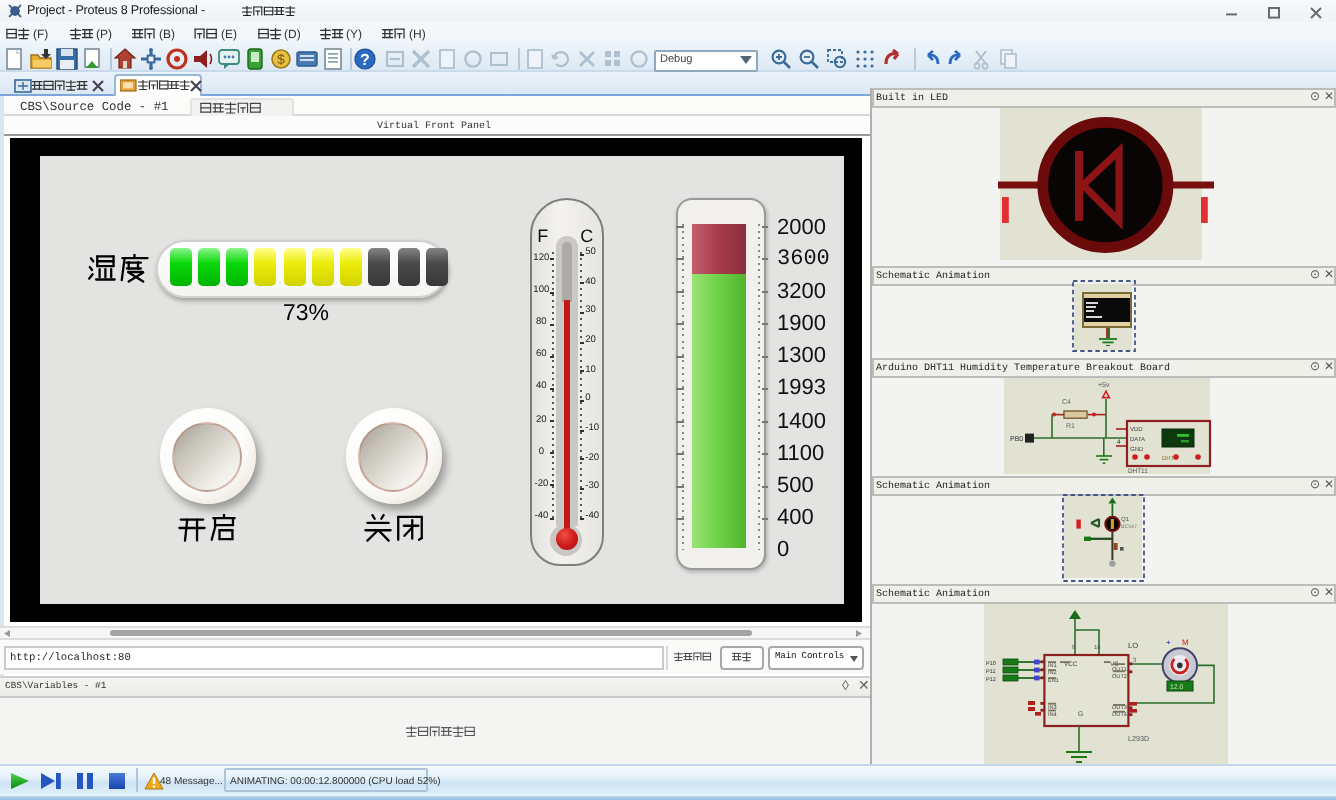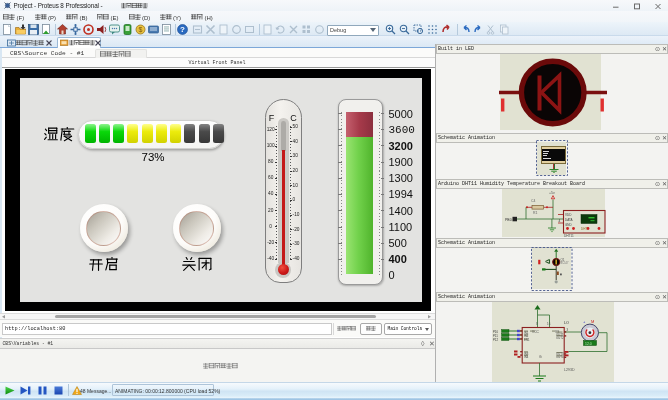--- a/index.html
+++ b/index.html
@@ -531,30 +531,30 @@
     <div style="position:absolute;left:289.9px;top:243.88px;width:1.8px;height:0.9px;background:#333"></div>
     <div style="position:absolute;left:292.6px;top:256.04px;font-size:4.8px;line-height:6.8px;color:#222;font-family:'Liberation Sans', sans-serif;font-weight:normal;letter-spacing:0;white-space:nowrap">-40</div>
     <div style="position:absolute;left:289.9px;top:258.54px;width:1.8px;height:0.9px;background:#333"></div>
     <div style="position:absolute;left:337.7px;top:99px;width:45.3px;height:186px;background:#f1f0ed;border:1px solid #9a9a9a;border-radius:8px;box-shadow:0.5px 1px 2px rgba(0,0,0,0.25)"></div>
     <div style="position:absolute;left:346.3px;top:112px;width:27px;height:24.7px;background:linear-gradient(90deg,#c4606e,#a63a4a 50%,#8c2f3e)"></div>
     <div style="position:absolute;left:346.3px;top:136.7px;width:27px;height:137.6px;background:linear-gradient(90deg,#9ae472,#72d24c 45%,#50b42c)"></div>
     <div style="position:absolute;left:341.3px;top:112px;width:1px;height:163px;background:repeating-linear-gradient(180deg,#888 0,#888 1px,transparent 1px,transparent 3.25px)"></div>
     <div style="position:absolute;left:338.3px;top:112.5px;width:3.5px;height:162px;background:repeating-linear-gradient(180deg,#777 0,#777 1px,transparent 1px,transparent 16.23px)"></div>
     <div style="position:absolute;left:379.4px;top:112px;width:1px;height:163px;background:repeating-linear-gradient(180deg,#888 0,#888 1px,transparent 1px,transparent 3.25px)"></div>
     <div style="position:absolute;left:380.8px;top:112.5px;width:3.5px;height:162px;background:repeating-linear-gradient(180deg,#777 0,#777 1px,transparent 1px,transparent 16.23px)"></div>
-    <div style="position:absolute;left:388.5px;top:107.8px;font-size:11px;line-height:13px;color:#111;font-family:'Liberation Sans', sans-serif;font-weight:normal;letter-spacing:0;white-space:nowrap">5000</div>
+    <div style="position:absolute;left:388.5px;top:107.8px;font-size:11px;line-height:13px;color:#111;font-family:'Liberation Sans', sans-serif;font-weight:normal;letter-spacing:0;white-space:nowrap">2000</div>
     <div style="position:absolute;left:388.5px;top:123.91999999999999px;font-size:11px;line-height:13px;color:#111;font-family:Liberation Mono, monospace;font-weight:normal;letter-spacing:0;white-space:nowrap">3600</div>
-    <div style="position:absolute;left:388.5px;top:140.04px;font-size:11px;line-height:13px;color:#111;font-family:'Liberation Sans', sans-serif;font-weight:bold;letter-spacing:0;white-space:nowrap">3200</div>
+    <div style="position:absolute;left:388.5px;top:140.04px;font-size:11px;line-height:13px;color:#111;font-family:'Liberation Sans', sans-serif;font-weight:normal;letter-spacing:0;white-space:nowrap">3200</div>
     <div style="position:absolute;left:388.5px;top:156.16px;font-size:11px;line-height:13px;color:#111;font-family:'Liberation Sans', sans-serif;font-weight:normal;letter-spacing:0;white-space:nowrap">1900</div>
     <div style="position:absolute;left:388.5px;top:172.28px;font-size:11px;line-height:13px;color:#111;font-family:'Liberation Sans', sans-serif;font-weight:normal;letter-spacing:0;white-space:nowrap">1300</div>
-    <div style="position:absolute;left:388.5px;top:188.4px;font-size:11px;line-height:13px;color:#111;font-family:'Liberation Sans', sans-serif;font-weight:normal;letter-spacing:0;white-space:nowrap">1994</div>
+    <div style="position:absolute;left:388.5px;top:188.4px;font-size:11px;line-height:13px;color:#111;font-family:'Liberation Sans', sans-serif;font-weight:normal;letter-spacing:0;white-space:nowrap">1993</div>
     <div style="position:absolute;left:388.5px;top:204.51999999999998px;font-size:11px;line-height:13px;color:#111;font-family:'Liberation Sans', sans-serif;font-weight:normal;letter-spacing:0;white-space:nowrap">1400</div>
     <div style="position:absolute;left:388.5px;top:220.64px;font-size:11px;line-height:13px;color:#111;font-family:'Liberation Sans', sans-serif;font-weight:normal;letter-spacing:0;white-space:nowrap">1100</div>
     <div style="position:absolute;left:388.5px;top:236.76px;font-size:11px;line-height:13px;color:#111;font-family:'Liberation Sans', sans-serif;font-weight:normal;letter-spacing:0;white-space:nowrap">500</div>
-    <div style="position:absolute;left:388.5px;top:252.88px;font-size:11px;line-height:13px;color:#111;font-family:'Liberation Sans', sans-serif;font-weight:bold;letter-spacing:0;white-space:nowrap">400</div>
+    <div style="position:absolute;left:388.5px;top:252.88px;font-size:11px;line-height:13px;color:#111;font-family:'Liberation Sans', sans-serif;font-weight:normal;letter-spacing:0;white-space:nowrap">400</div>
     <div style="position:absolute;left:388.5px;top:269.0px;font-size:11px;line-height:13px;color:#111;font-family:'Liberation Sans', sans-serif;font-weight:normal;letter-spacing:0;white-space:nowrap">0</div>
     <div style="position:absolute;left:0px;top:313px;width:435px;height:7px;background:#f6f6f6;border-top:1px solid #dcdcdc;border-bottom:1px solid #dcdcdc"></div>
     <svg style="position:absolute;left:2px;top:315px" width="3" height="3.5" viewBox="0 0 3 3.5">
       <path d="M3 0 L0 1.75 L3 3.5 Z" fill="#999"></path>
     </svg>
     <svg style="position:absolute;left:428px;top:315px" width="3" height="3.5" viewBox="0 0 3 3.5">
       <path d="M0 0 L3 1.75 L0 3.5 Z" fill="#999"></path>
     </svg>
     <div style="position:absolute;left:55px;top:314.5px;width:321px;height:3.5px;background:#a4a4a4;border-radius:1.5px"></div>
     <div style="position:absolute;left:0px;top:320px;width:435px;height:17px;background:#fafaf8"></div>

